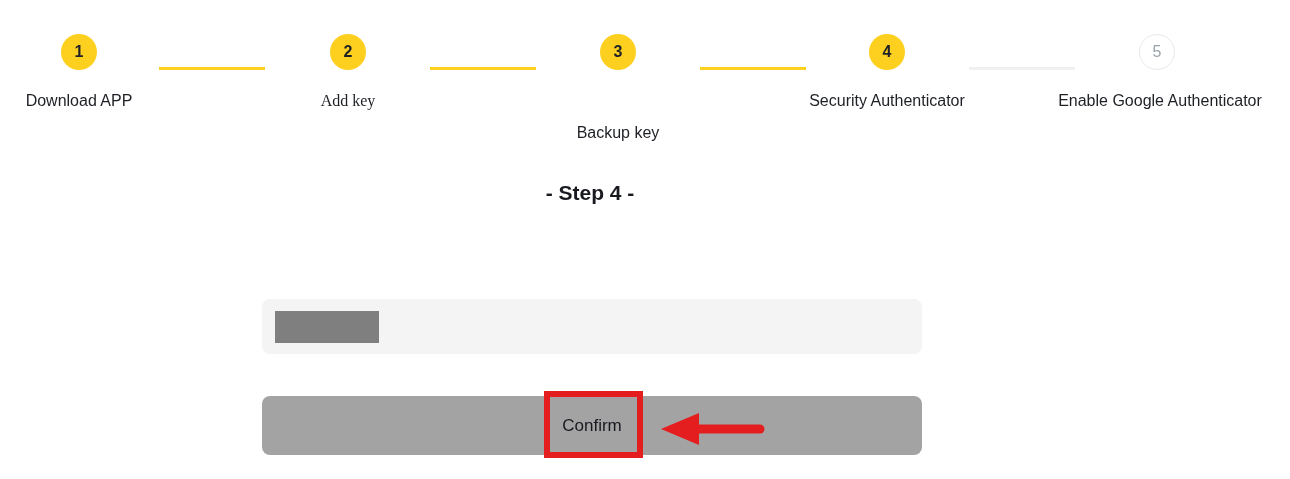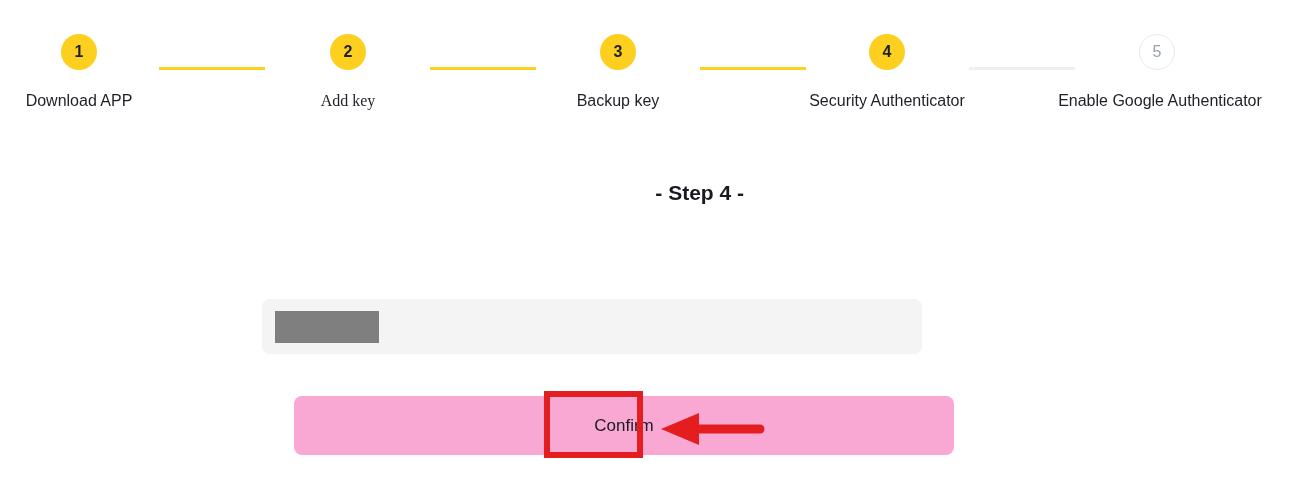--- a/index.html
+++ b/index.html
@@ -39,32 +39,32 @@
   .connector {
     position: absolute; top: 67px; height: 3px;
     width: 106px;
   }
   .connector.done { background: #fdd020; }
   .connector.pending { background: #f0f0f0; }
 
   
   .s1 .step-circle { left: 61px; }  .s1 .step-label { left: -71px; }
   .s2 .step-circle { left: 330px; } .s2 .step-label { left: 198px; font-family: Liberation Serif, serif; }
-  .s3 .step-circle { left: 600px; } .s3 .step-label { left: 468px; }
+  .s3 .step-circle { left: 600px; } .s3 .step-label { left: 468px; margin-top: 32px; }
   .s4 .step-circle { left: 869px; } .s4 .step-label { left: 737px; }
   .s5 .step-circle { left: 1139px; } .s5 .step-label { left: 1010px; }
   .c1 { left: 159px; }
   .c2 { left: 430px; }
   .c3 { left: 700px; }
   .c4 { left: 969px; }
 
   
   .step-heading {
-    position: absolute; left: 484px; top: 181px;
-    width: 260px; text-align: right;
+    position: absolute; left: 460px; top: 181px;
+    width: 260px; text-align: center;
     font-size: 21px; font-weight: 700;
     color: #181a20;
   }
   .form-label {
     position: absolute; left: 262px; top: 258px;
     font-size: 18px; font-weight: 500;
     color: #1e2026;
   }
   .code-input {
     position: absolute; left: 262px; top: 299px;
@@ -74,28 +74,27 @@
     cursor: text;
   }
   .redaction {
     position: absolute; left: 13px; top: 12px;
     width: 104px; height: 32px;
     background: #7f7f7f;
   }
   .confirm-btn {
     position: absolute; left: 262px; top: 396px;
     width: 660px; height: 59px;
-    background: #f9a8d4;
+    background: #a3a3a3;
     border: none; border-radius: 8px;
     display: flex; align-items: center; justify-content: center;
     font-family: "Liberation Sans", sans-serif;
     font-size: 17px; font-weight: 500;
     color: #181a20;
     cursor: pointer;
-    margin-left: 32px;
   }
   
   .highlight-box {
     position: absolute; left: 544px; top: 391px;
     width: 99px; height: 67px;
     border: 6px solid #e41e1e;
     pointer-events: none;
   }
   .red-arrow {
     position: absolute; left: 659px; top: 410px;

